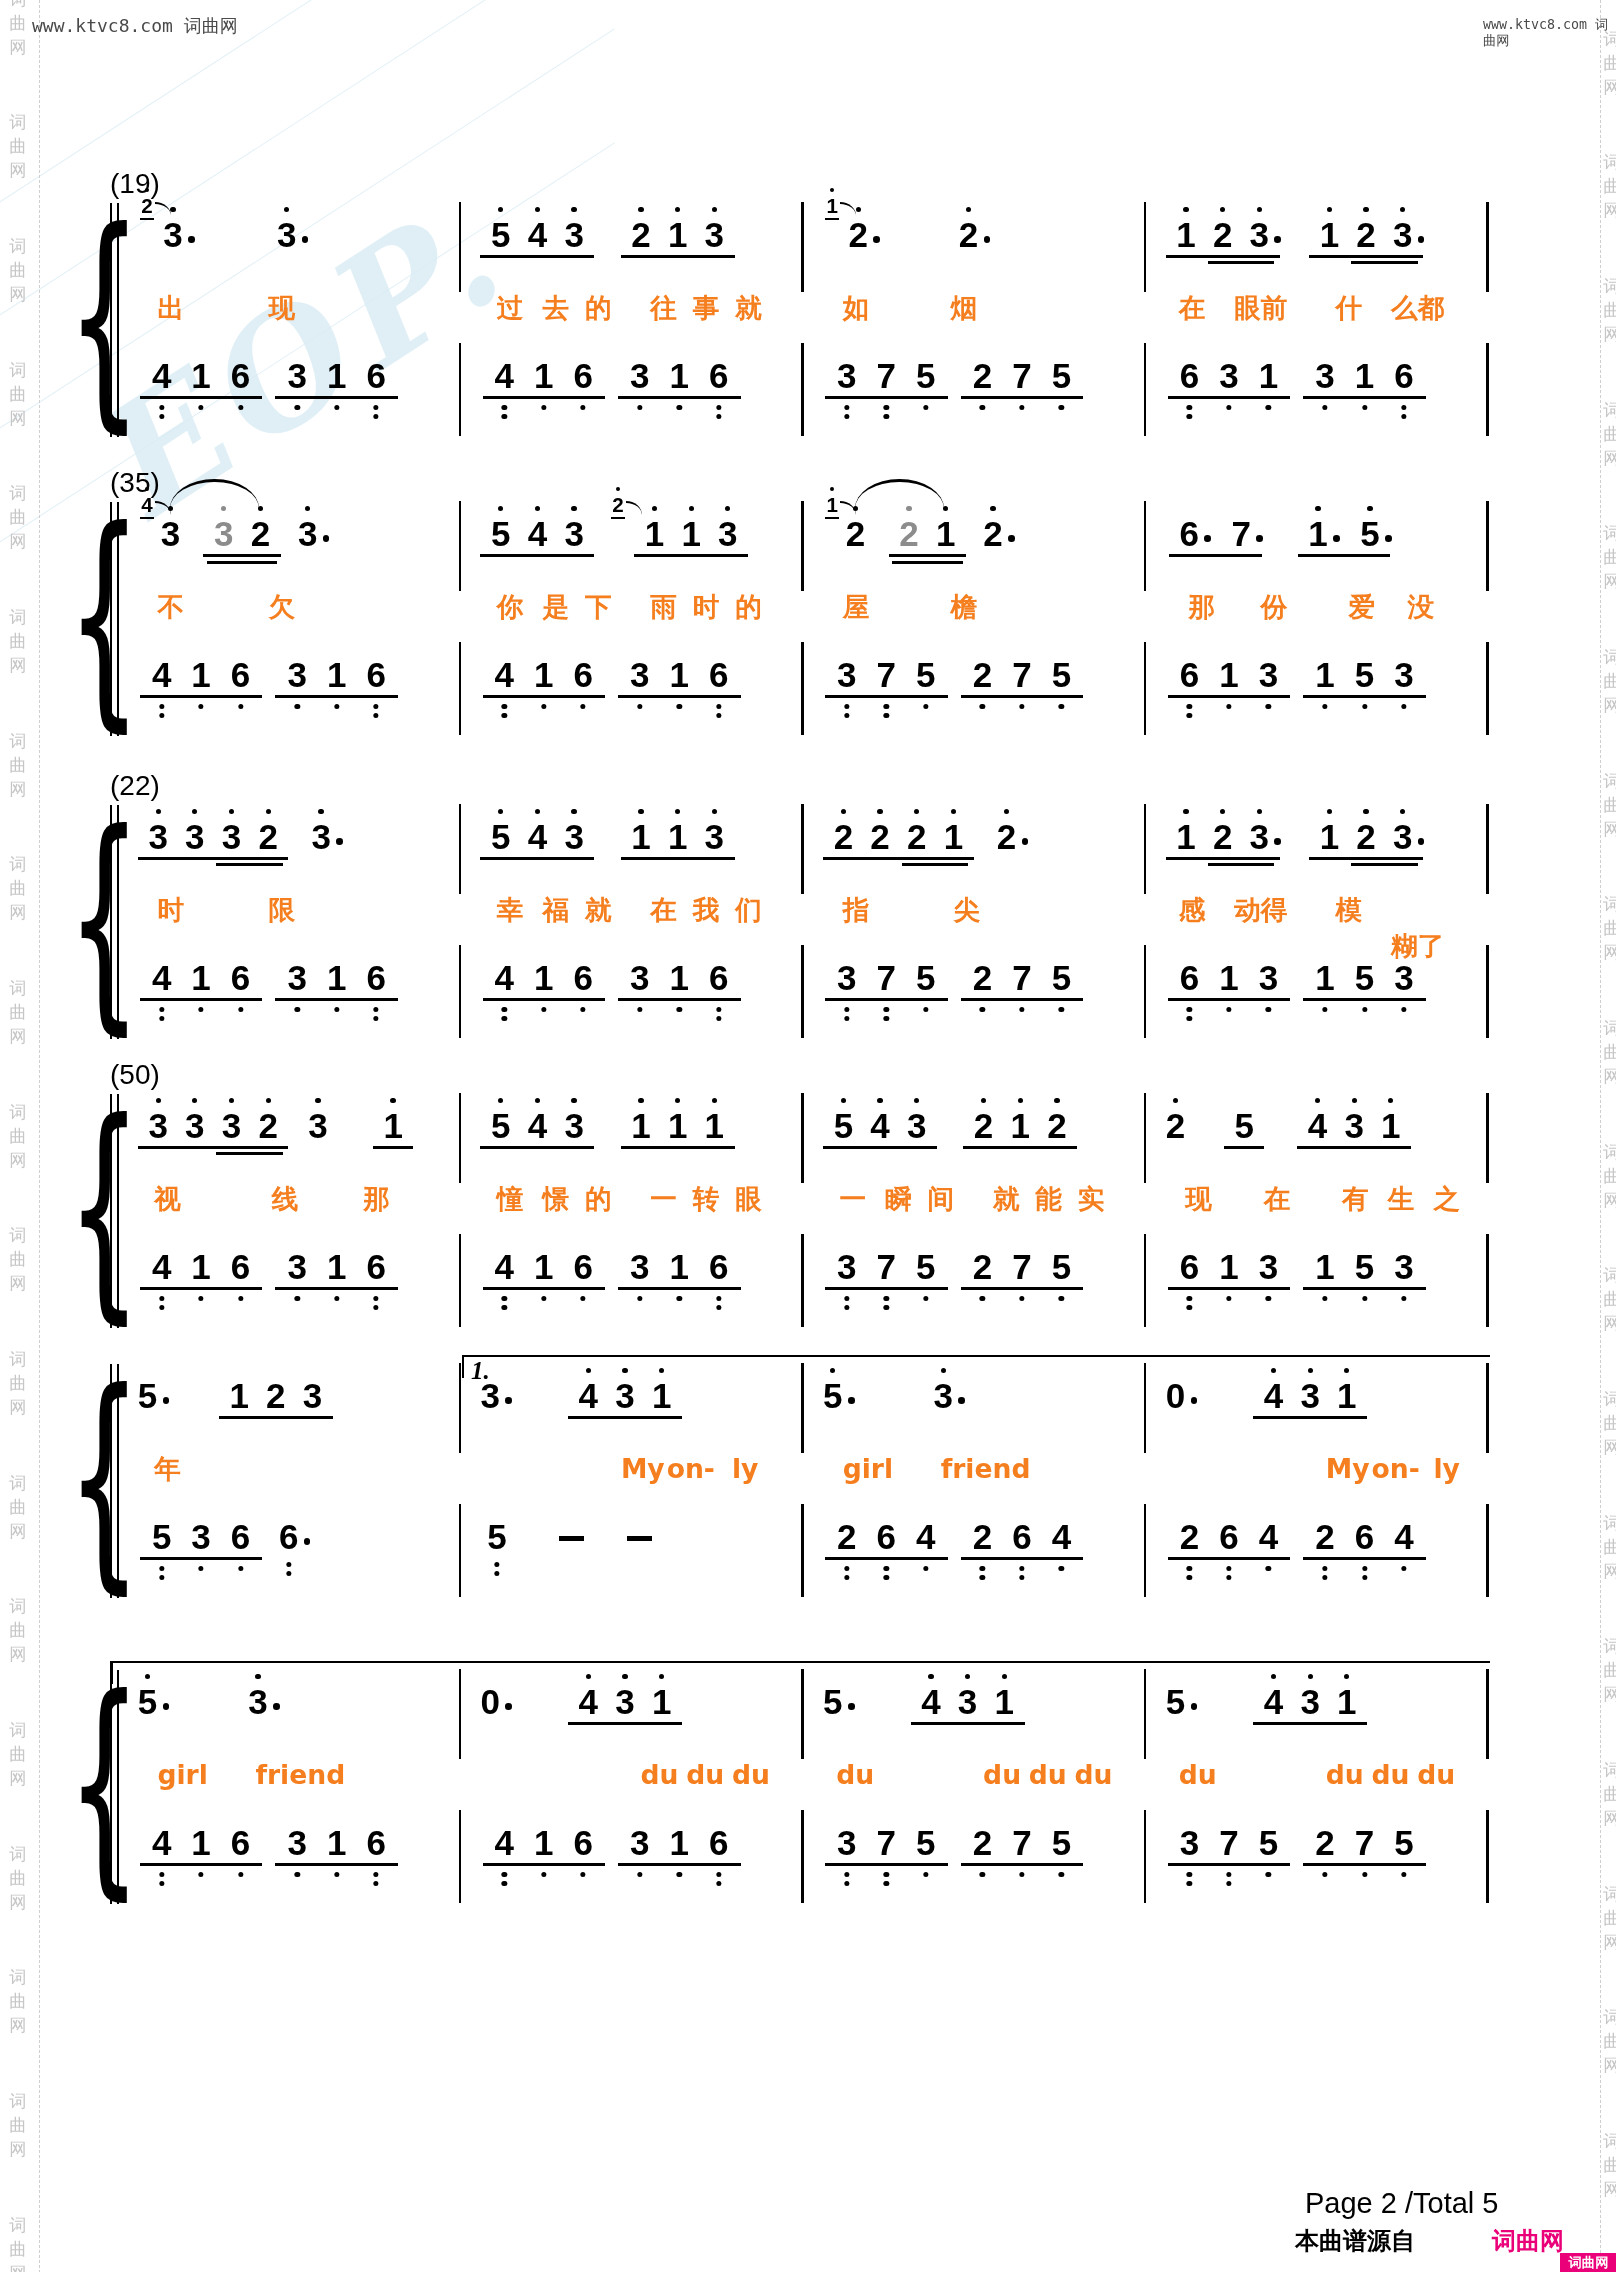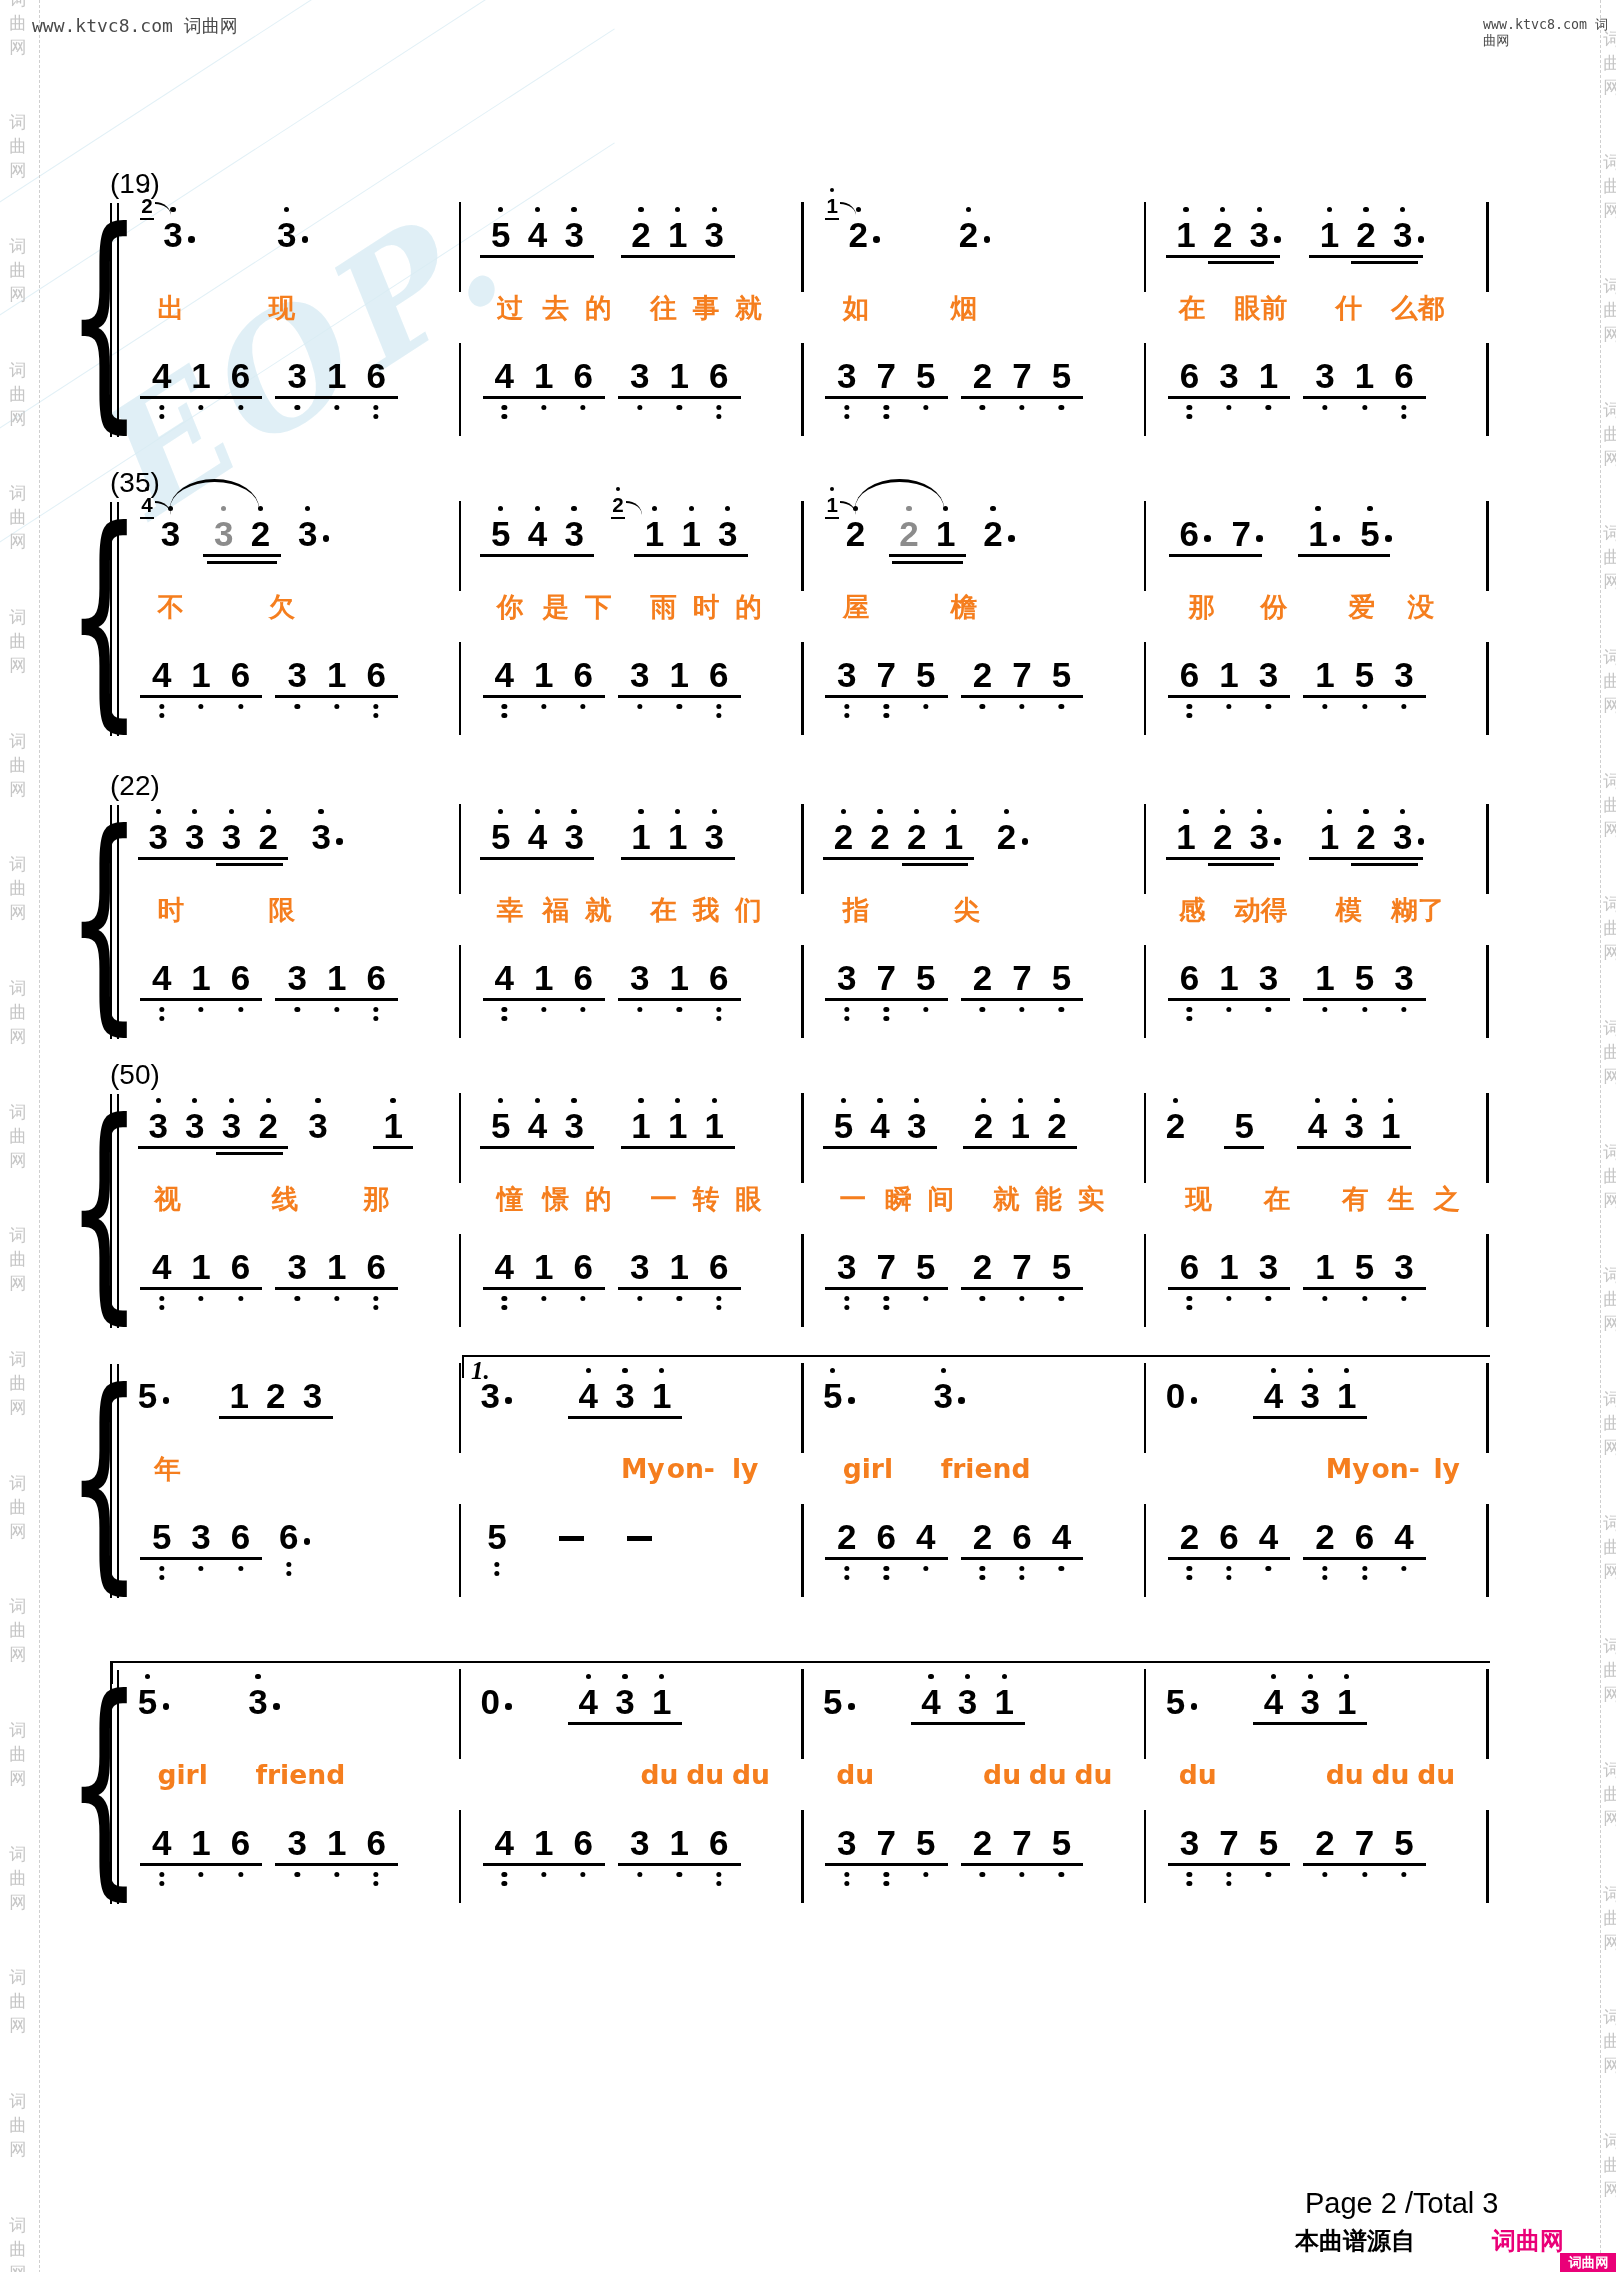--- a/index.html
+++ b/index.html
@@ -1258,21 +1258,21 @@
                     <span class="dg">3</span>
                     <span class="ad"></span>
                   </span>
                 </span>
               </span>
             </div>
             <div class="lyr">
               <span style="left: 5%;">感</span>
               <span style="left: 22%;">动得</span>
               <span style="left: 53%;">模</span>
-              <span style="left: 70%;">糊了</span>
+              <span style="left: 70%; margin-top: 36px;">糊了</span>
             </div>
             <div class="bas">
               <span class="grp line">
                 <span class="note">
                   <span class="hd"></span>
                   <span class="dg">6</span>
                   <span class="ld">
                     <span class="dot"></span>
                     <span class="dot"></span>
                   </span>
@@ -2360,18 +2360,18 @@
               </span>
             </div>
             <div class="bl1"></div>
             <div class="bl2"></div>
           </div>
         </div>
       </div>
     </div>
   </div>
 
-<div class="footer-page">Page 2 /Total 3</div>
+<div class="footer-page">Page 2 /Total 5</div>
 <div class="footer-src">
   <span>本曲谱源自</span><span class="site">词曲网</span>
 </div>
 <div class="corner-badge">词曲网</div>
 
 
 </body></html>

